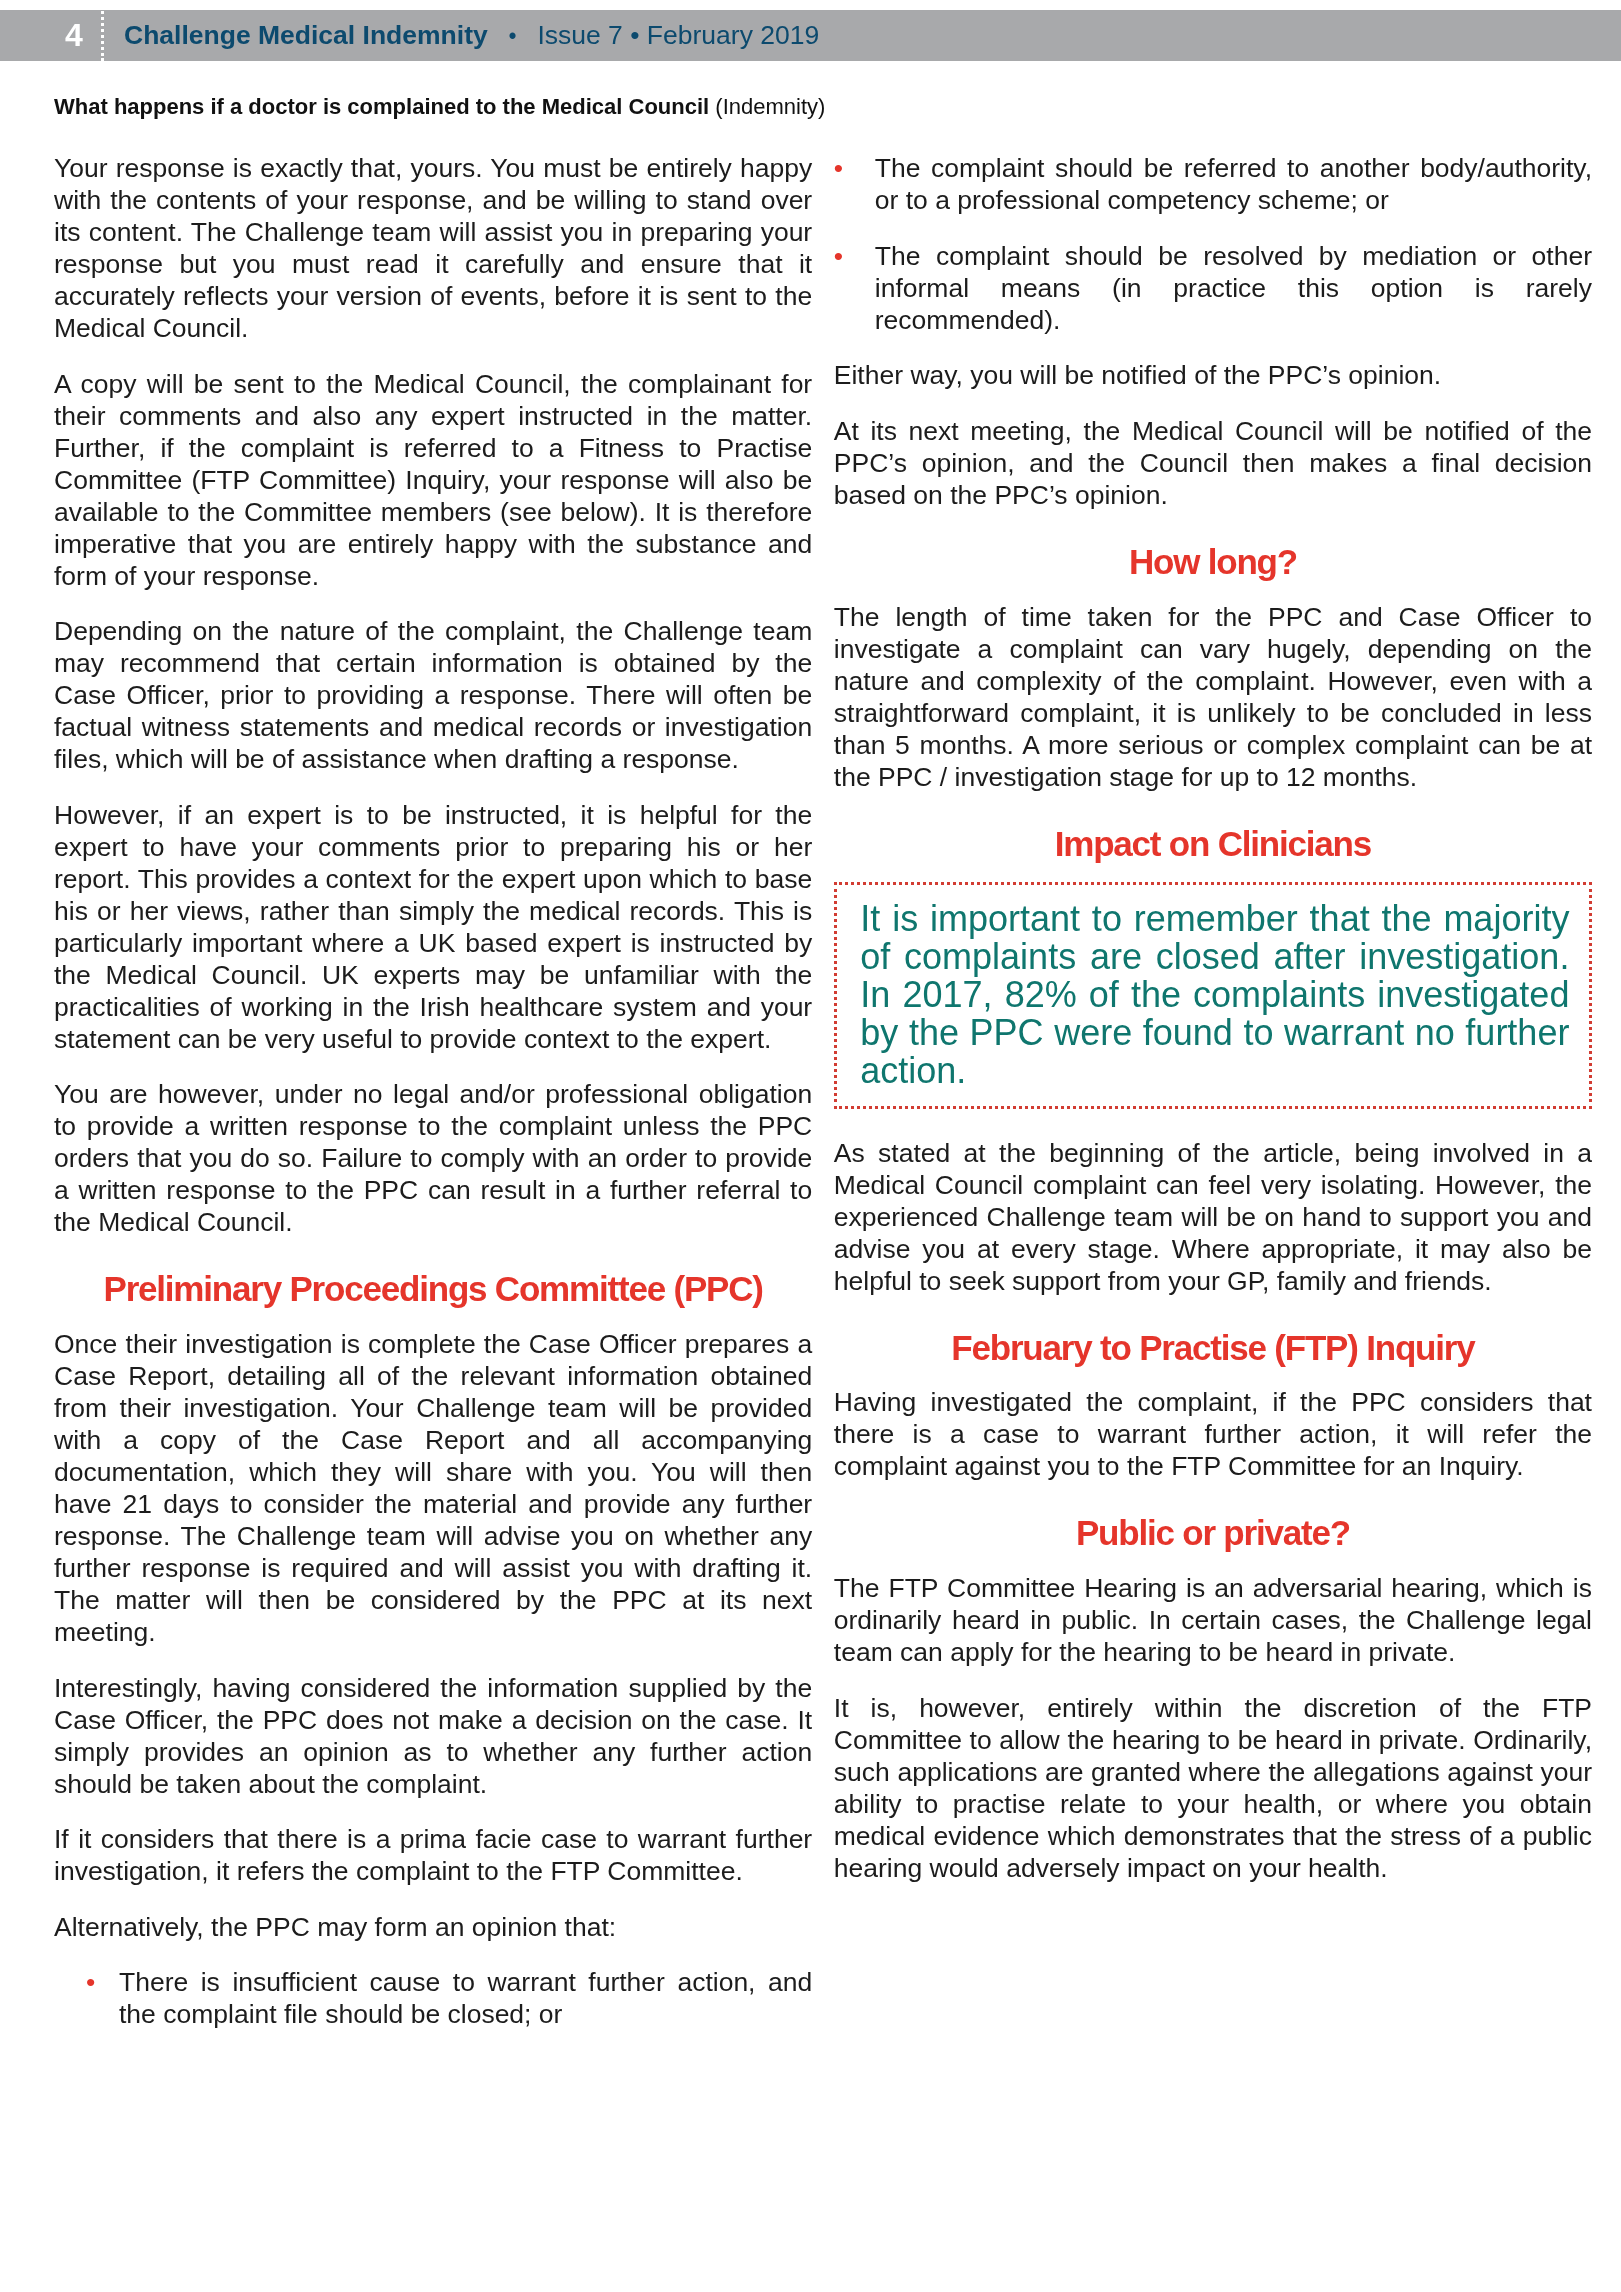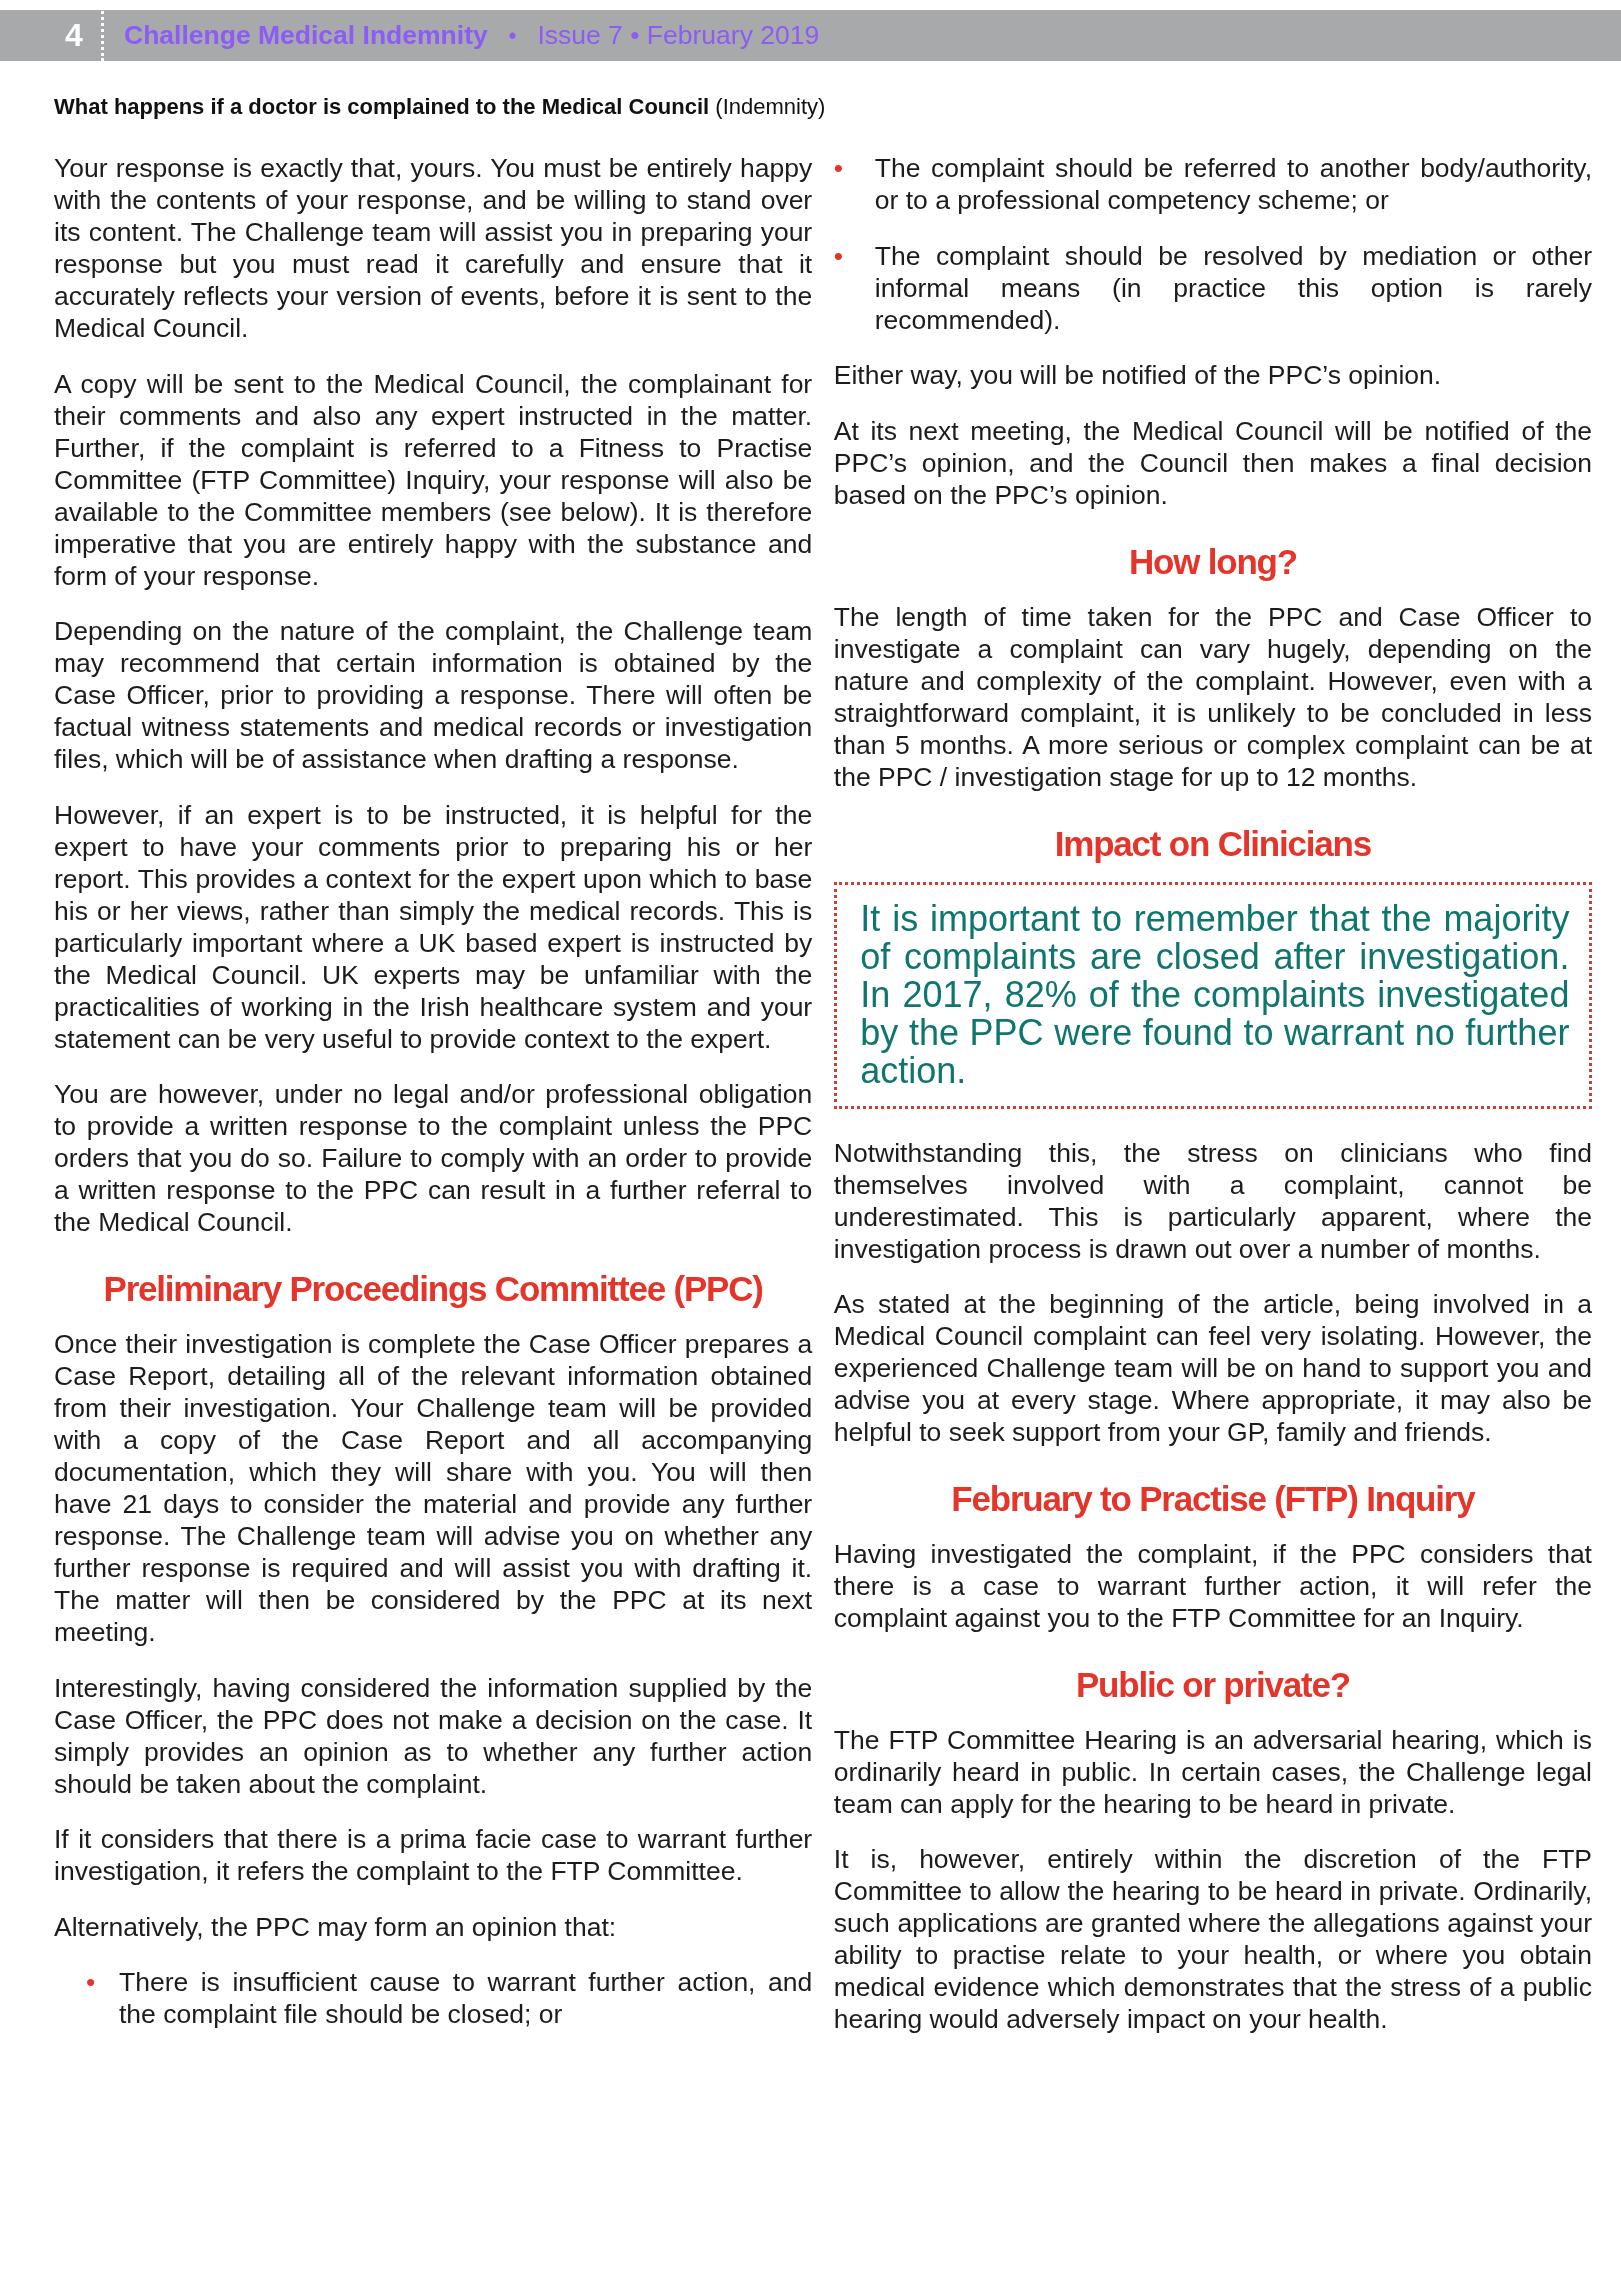--- a/index.html
+++ b/index.html
@@ -12,21 +12,21 @@
     color:#1c1c1c;
   }
   
   .header{position:relative;height:61px;}
   .header-bar{position:absolute;left:0;top:9.8px;width:100%;height:51px;background:#a8a9ab;}
   .page-number{position:absolute;left:65px;top:9.8px;height:51px;line-height:51px;
     color:#ffffff;font-weight:700;font-size:32px;}
   .header-dots{position:absolute;left:101px;top:0;height:61px;width:0;
     border-left:3.9px dotted #ffffff;}
   .brand-line{position:absolute;left:124px;top:9.8px;height:55px;line-height:51px;
-    color:#8b5cf6;font-size:26.5px;white-space:nowrap;}
+    color:#0c4a6e;font-size:26.5px;white-space:nowrap;}
   .brand-line .brand{font-weight:700;}
   .brand-line .sep{font-weight:700;margin:0 13.7px;font-size:21.6px;vertical-align:1px;}
   .brand-line .issue{font-weight:400;}
   
   .title-row{margin:32px 0 0 54px;font-size:22px;line-height:27.4px;color:#111111;white-space:nowrap;}
   .title-row .main{font-weight:700;}
   .title-row .suffix{font-weight:400;}
   
   .columns{display:flex;gap:21.6px;padding:0 29px 0 54px;margin-top:32px;}
   .col{flex:1 1 0;min-width:0;}
@@ -94,21 +94,20 @@
         <span class="btext">The complaint should be resolved by mediation or other informal means (in practice this option is rarely recommended).</span>
       </div>
       <p class="body">Either way, you will be notified of the PPC’s opinion.</p>
       <p class="body">At its next meeting, the Medical Council will be notified of the PPC’s opinion, and the Council then makes a final decision based on the PPC’s opinion.</p>
       <h2 class="heading">How long?</h2>
       <p class="body">The length of time taken for the PPC and Case Officer to investigate a complaint can vary hugely, depending on the nature and complexity of the complaint. However, even with a straightforward complaint, it is unlikely to be concluded in less than 5 months. A more serious or complex complaint can be at the PPC / investigation stage for up to 12 months.</p>
       <h2 class="heading">Impact on Clinicians</h2>
       <div class="callout">
         <div class="callout-text">It is important to remember that the majority of complaints are closed after investigation. In 2017, 82% of the complaints investigated by the PPC were found to warrant no further action.</div>
       </div>
-      <p class="body">Notwithstanding this, the stress on clinicians who find themselves involved with a complaint, cannot be underestimated. This is particularly apparent, where the investigation process is drawn out over a number of months.</p>
       <p class="body">As stated at the beginning of the article, being involved in a Medical Council complaint can feel very isolating. However, the experienced Challenge team will be on hand to support you and advise you at every stage. Where appropriate, it may also be helpful to seek support from your GP, family and friends.</p>
       <h2 class="heading">February to Practise (FTP) Inquiry</h2>
       <p class="body">Having investigated the complaint, if the PPC considers that there is a case to warrant further action, it will refer the complaint against you to the FTP Committee for an Inquiry.</p>
       <h2 class="heading">Public or private?</h2>
       <p class="body">The FTP Committee Hearing is an adversarial hearing, which is ordinarily heard in public. In certain cases, the Challenge legal team can apply for the hearing to be heard in private.</p>
       <p class="body">It is, however, entirely within the discretion of the FTP Committee to allow the hearing to be heard in private. Ordinarily, such applications are granted where the allegations against your ability to practise relate to your health, or where you obtain medical evidence which demonstrates that the stress of a public hearing would adversely impact on your health.</p>
     </div>
 
   </div>
 </div>

